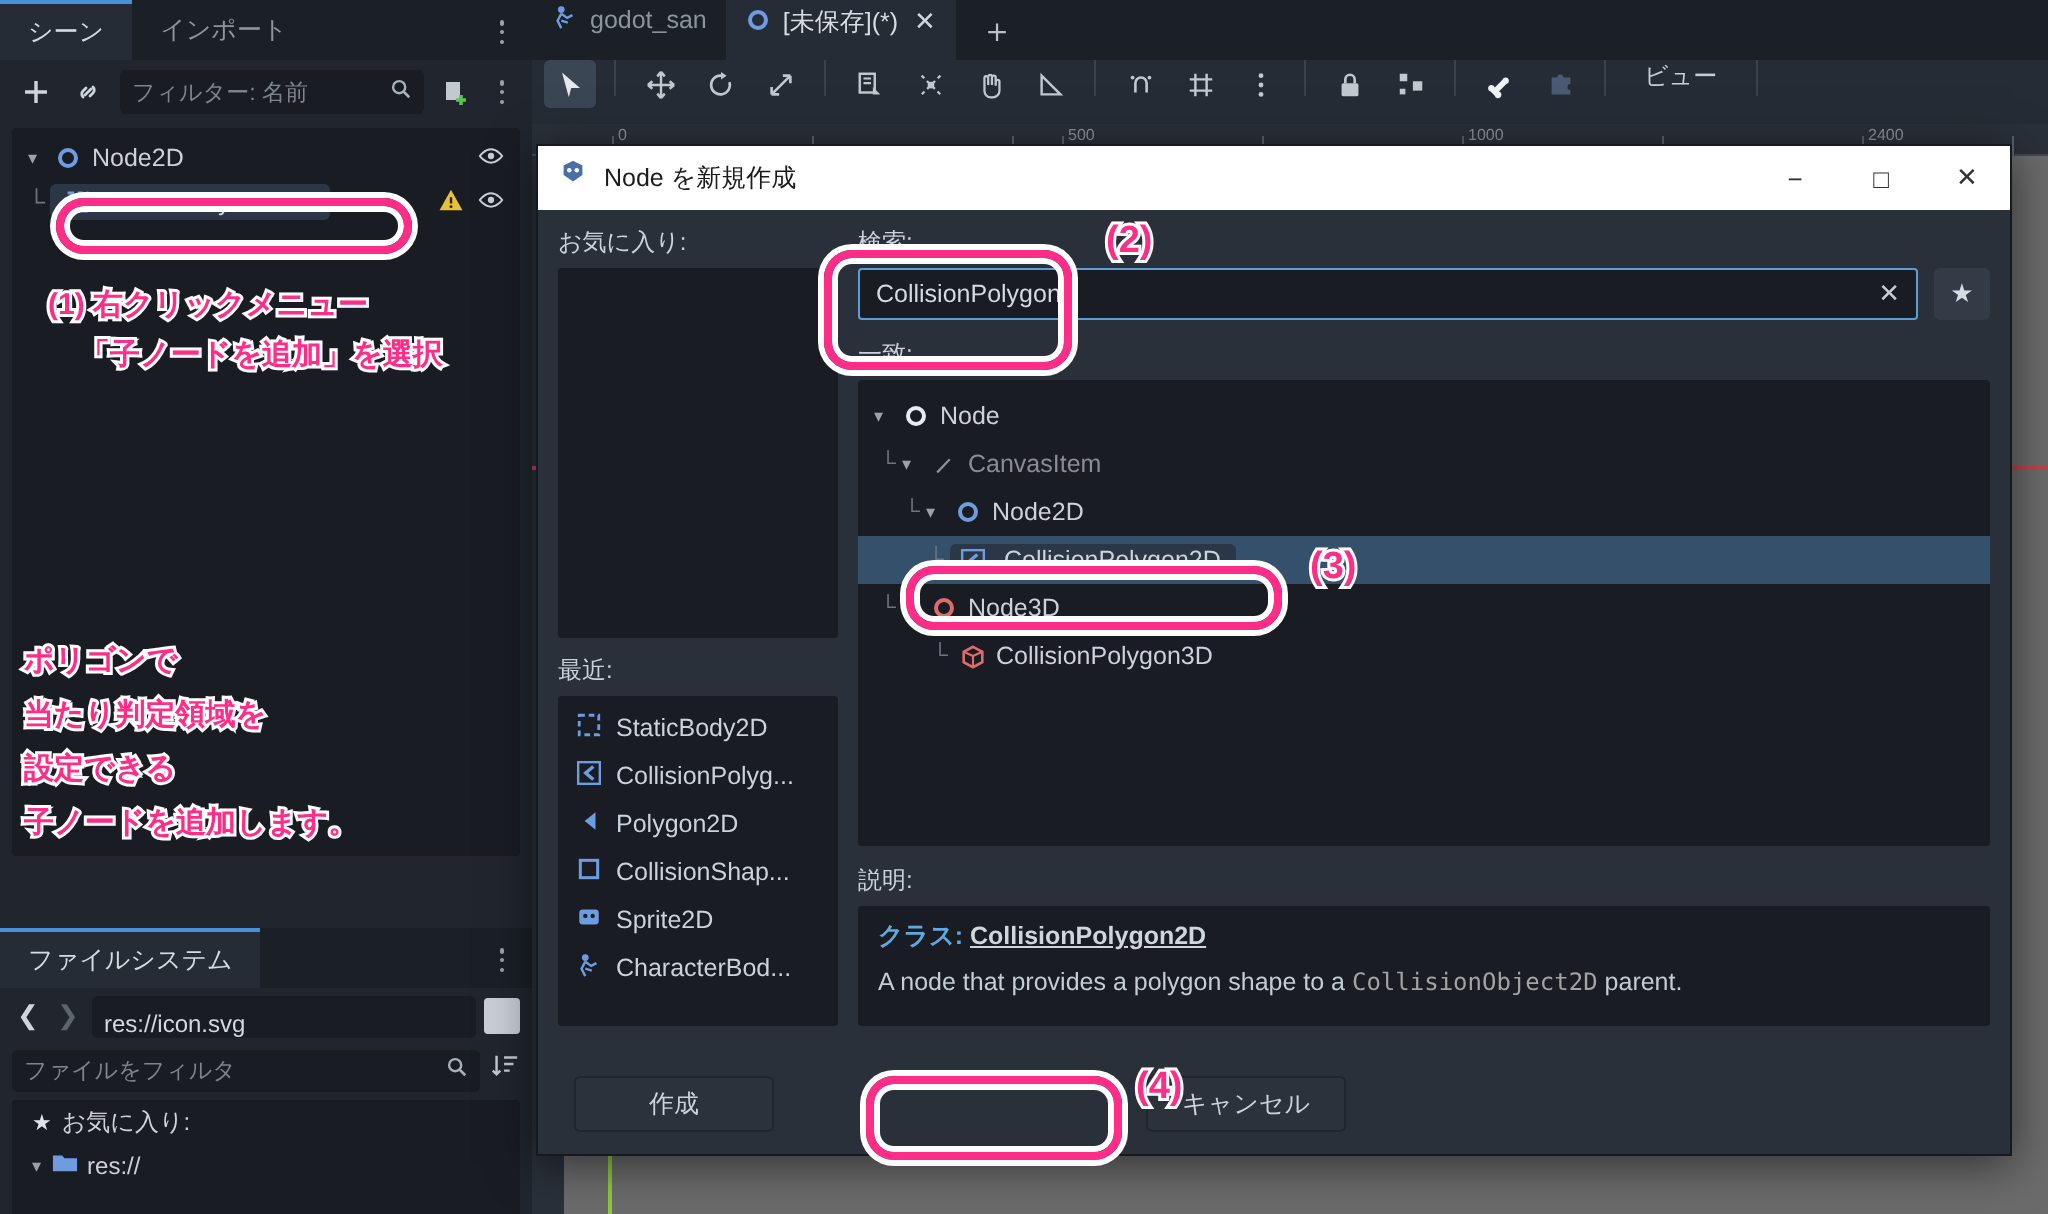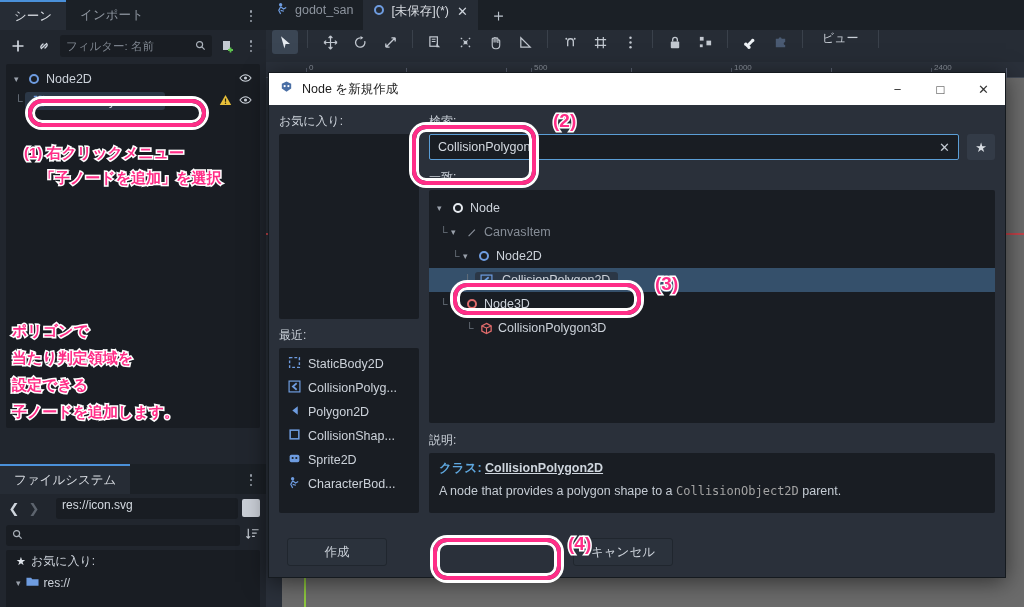--- a/index.html
+++ b/index.html
@@ -64,22 +64,22 @@
     line-height: 25px; white-space: pre;
     -webkit-text-stroke: 3px #ffffff; paint-order: stroke fill;
   }
 
   
   #fs-dock { position: absolute; left: 0; top: 464px; width: 266px; height: 143px; background: #21262e; }
   .fs-path-row { height: 28px; display: flex; align-items: center; gap: 4px; padding: 0 6px; }
   .nav-arrow { color: #cfd5dd; font-size: 13px; width: 16px; text-align: center; }
   .nav-arrow.dim { color: #5d646e; }
   .path-field { flex: 1; height: 21px; background: #191d23; border-radius: 3px;
-                display: flex; align-items: flex-start; padding: 0 6px;
-                font-size: 12px; color: #d3d9e0; margin-left: 10px; }
+                display: flex; align-items: flex-end; padding: 0 6px;
+                font-size: 12px; color: #d3d9e0; }
   .sq-btn { width: 18px; height: 18px; background: #c9ced6; border-radius: 2px; }
   .fs-filter-row { height: 26px; display: flex; align-items: center; gap: 5px; padding: 0 6px; }
   .fs-filter { flex: 1; height: 21px; background: #191d23; border-radius: 3px;
                display: flex; align-items: center; padding: 0 6px;
                font-size: 11.5px; color: #7d848e; }
   .fs-tree { margin: 2px 6px 0 6px; background: #191d23; border-radius: 2px; height: 60px; overflow: hidden; }
   .fs-row { display: flex; align-items: center; height: 22px; font-size: 12px; color: #ccd2da; padding-left: 10px; gap: 5px; }
 
   
   #main { position: absolute; left: 266px; top: 0; width: 758px; height: 607px; background: #262c35; }
@@ -298,20 +298,21 @@
     <div class="fs-path-row">
       <span class="nav-arrow">❮</span>
       <span class="nav-arrow dim">❯</span>
       <div class="path-field">
         <span>res://icon.svg</span>
       </div>
       <div class="sq-btn"></div>
     </div>
     <div class="fs-filter-row">
       <div class="fs-filter">
+        <span style="flex:1">ファイルをフィルタ</span>
         <span>
           <svg width="11" height="11" viewBox="0 0 12 12">
               <circle cx="5" cy="5" r="3.3" stroke="#aab1ba" stroke-width="1.3" fill="none"></circle>
               <path d="M7.5 7.5 10.5 10.5" stroke="#aab1ba" stroke-width="1.4"></path>
             </svg>
         </span>
       </div>
       <span>
         <svg width="15" height="15" viewBox="0 0 16 16">
             <path d="M3.5 3v10M1.5 11l2 2 2-2" stroke="#c3c9d1" stroke-width="1.3" fill="none"></path>

